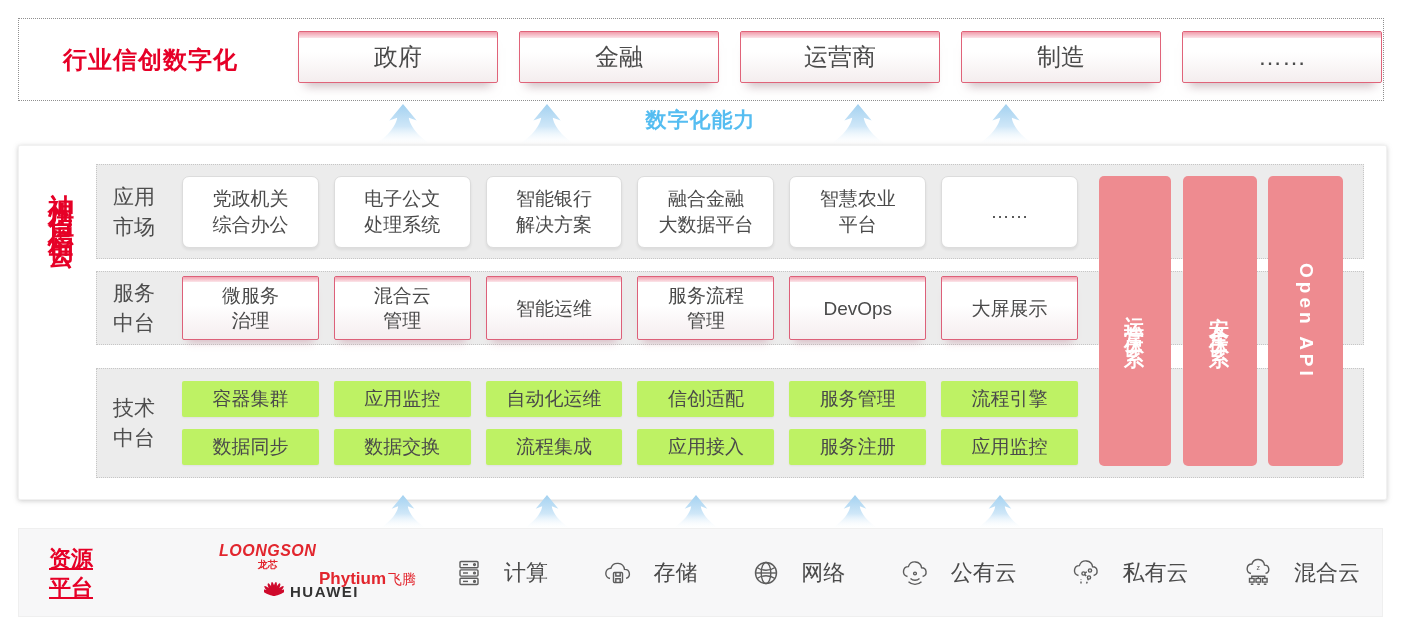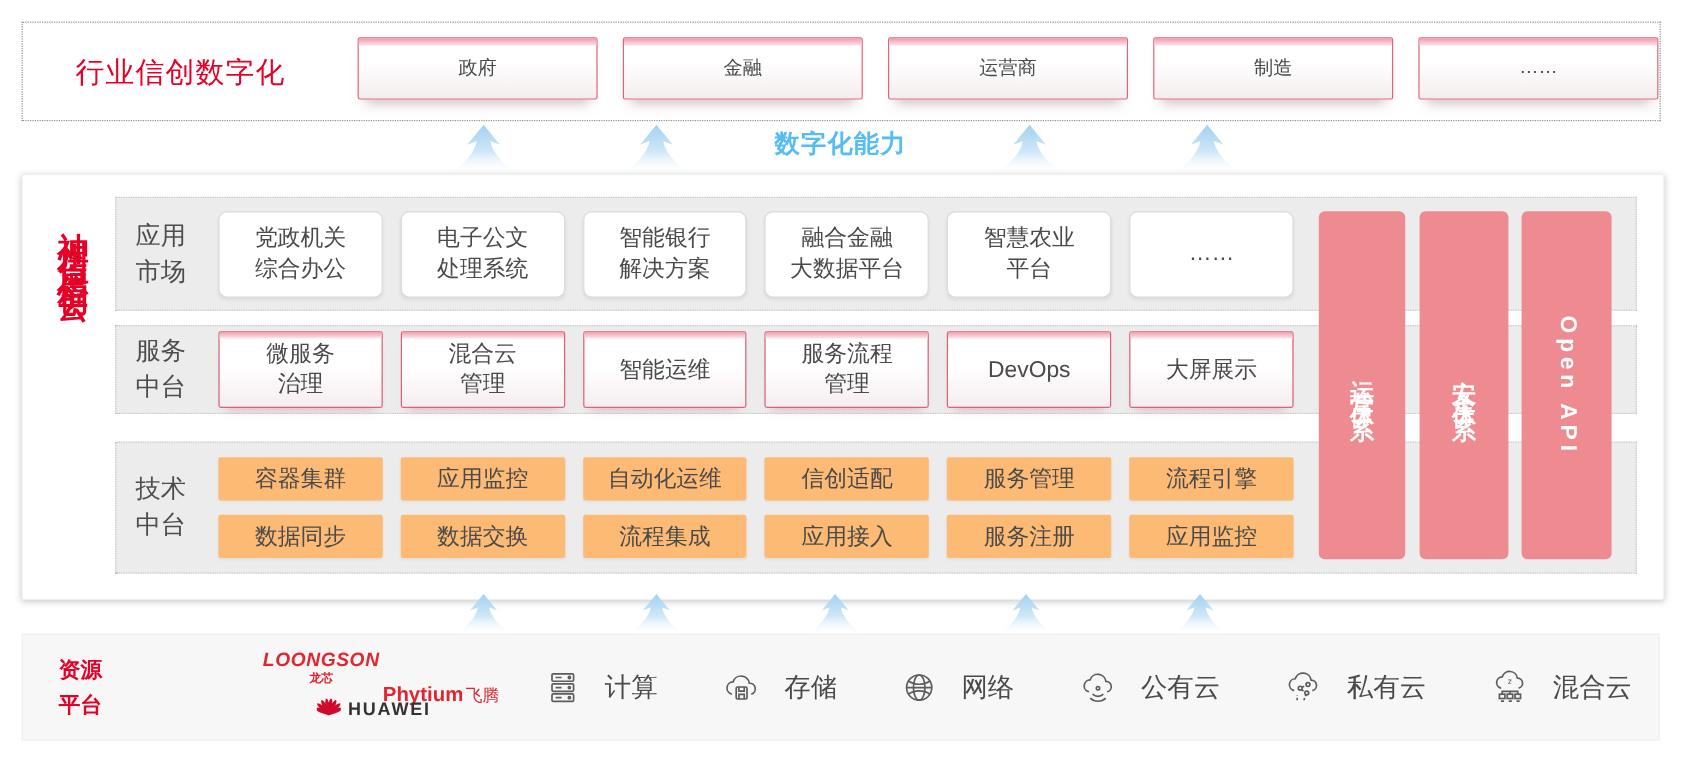--- a/index.html
+++ b/index.html
@@ -9,30 +9,30 @@
     font-family:"Liberation Sans","DejaVu Sans",sans-serif; color:#4a4a4a;
   }
 
   
   .top-banner {
     position:absolute; left:18px; top:18px; width:1366px; height:83px;
     border:1.5px dotted #8f8f8f;
   }
   .top-banner-title {
     position:absolute; left:44px; top:50%; transform:translateY(-50%);
-    font-size:24px; font-weight:normal; color:#e60027; letter-spacing:1px;text-align:right;
+    font-size:24px; font-weight:bold; color:#e60027; letter-spacing:1px;text-align:right;
   }
   .top-banner-items {
     position:absolute; left:279px; top:12px; display:flex; gap:21px;
   }
   .industry-box {
     width:200px; height:52px; background:linear-gradient(180deg,#ffffff 40%,#f4edee 100%);
     border:1px solid #e06379; border-radius:2px; position:relative;
     display:flex; align-items:center; justify-content:center;
-    font-size:16px; color:#4a4a4a;
+    font-size:24px; color:#4a4a4a;
     box-shadow:0 10px 10px -7px rgba(160,130,138,.55);
   }
   .industry-box::before {
     content:""; position:absolute; left:0; top:0; right:0; height:6px;
     background:linear-gradient(180deg,#f19cab,#fbe4e9);
   }
 
   
   .capability-label {
     position:absolute; left:628px; top:106px; width:145px; text-align:center;
@@ -86,21 +86,21 @@
     content:""; position:absolute; left:0; top:0; right:0; height:5px;
     background:linear-gradient(180deg,#f2a2b0,#fbe6ea);
   }
   .tech-grid {
     position:absolute; left:85px; top:0; bottom:0; width:896px;
     display:grid; grid-template-columns:repeat(6,1fr);
     grid-template-rows:36px 36px; column-gap:15px; row-gap:12px;
     align-content:center;
   }
   .tech-box {
-    background:#fdba74; border-radius:2px; box-shadow:0 1px 2px rgba(0,0,0,.05);
+    background:#bef264; border-radius:2px; box-shadow:0 1px 2px rgba(0,0,0,.05);
     display:flex; align-items:center; justify-content:center;
     font-size:19px; color:#4a4a4a;
   }
   .boxline:empty { display:none; }
 
   .side-bar {
     position:absolute; top:30px; height:290px; background:#ee8b90; border-radius:5px;
     display:flex; align-items:center; justify-content:center;
     writing-mode:vertical-rl; color:#fff; font-weight:bold; font-size:20px;
     letter-spacing:10px; z-index:3; text-align:center;
@@ -109,21 +109,21 @@
   .side-bar-2 { left:1164px; width:74px; }
   .side-bar-3 { left:1249px; width:75px; letter-spacing:4px; font-size:19px; }
 
   
   .resource-band {
     position:absolute; left:18px; top:528px; width:1365px; height:89px;
     background:#f7f7f8; border:1px solid #efefef;
   }
   .resource-title {
     position:absolute; left:30px; top:50%; transform:translateY(-50%);
-    font-size:18px; font-weight:bold; color:#e60027; line-height:29px;
+    font-size:22px; font-weight:bold; color:#e60027; line-height:29px;text-decoration:underline;
   }
   .vendor { position:absolute; color:#e2262e; text-align:center; }
   .vendor-loongson { left:200px; top:13px; }
   .vendor-loongson .v-name { font-size:16px; font-weight:900; font-style:italic; letter-spacing:.5px; }
   .vendor-loongson .v-sub  { font-size:10px; font-weight:bold; margin-top:-2px; }
   .vendor-phytium { left:300px; top:20px; display:flex; align-items:baseline; gap:2px;margin-top:20px; }
   .vendor-phytium .v-name { font-size:17px; font-weight:bold; }
   .vendor-phytium .v-sub  { font-size:14px; font-weight:normal; }
   .vendor-huawei { left:245px; top:50px; display:flex; align-items:center; gap:6px; }
   .vendor-huawei .v-name { font-size:15px; font-weight:bold; color:#333; letter-spacing:1.5px; }

